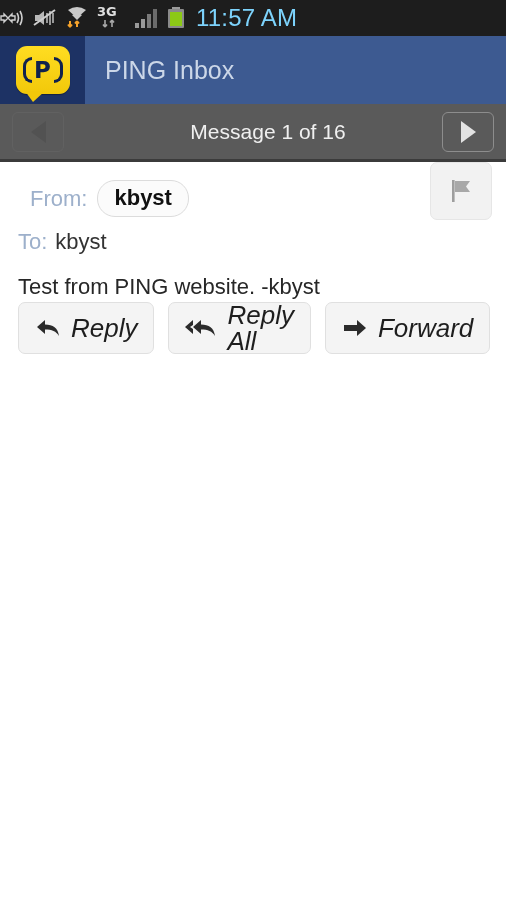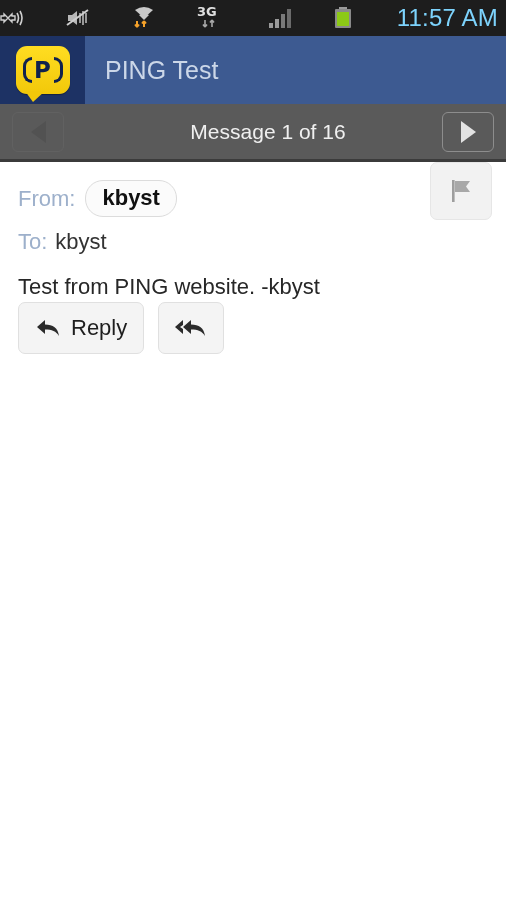--- a/index.html
+++ b/index.html
@@ -10,21 +10,21 @@
     font-family: "Liberation Sans", sans-serif;
     overflow: hidden;
   }
 
   
   .status-bar {
     height: 36px;
     background: #1d1d1d;
     display: flex;
     align-items: center;
-    justify-content: space-between;
+    justify-content: flex-start;
     padding-right: 8px;
     gap: 7px;
   }
   .status-icon { display: flex; align-items: center; }
   .status-time {
     color: #7dd3fc;
     font-size: 24px;
     letter-spacing: 0.2px;
     margin-left: 4px;
     line-height: 1;
@@ -160,21 +160,21 @@
     margin-left: 10px;
     padding: 6px 16px 7px 16px;
     background: #fbfbfb;
     border: 1px solid #dcdcdc;
     border-radius: 18px;
     color: #111111;
     font-size: 22px;
     font-weight: bold;
     line-height: 1;
   }
-  .row-from { margin-bottom: 10px; }
+  .row-from { margin-bottom: 10px; margin-left: 12px; }
   .row-sent .field-value { margin-left: 12px; }
 
   .flag-btn {
     position: absolute;
     top: 0px;
     right: 14px;
     width: 62px; height: 58px;
     background: #f2f2f2;
     border: 1px solid #e6e6e6;
     border-radius: 7px;
@@ -197,22 +197,23 @@
     border: 1px solid #e0e0e0;
     border-radius: 7px;
     height: 52px;
     padding: 0 16px;
     display: flex;
     align-items: center;
     gap: 10px;
   }
   .action-label {
     color: #1e1e1e;
-    font-size: 22px;
-    line-height: 1;
+    font-size: 26px;
+    line-height: 1;
+    font-style: italic;
   }
   .action-icon { display: flex; align-items: center; }
 </style>
 </head>
 <body>
 
 <div class="status-bar">
 
   <span class="status-icon">
     <svg width="26" height="20" viewBox="0 0 26 20">
@@ -269,21 +270,21 @@
 </div>
 
 <div class="app-header">
   <div class="logo-block">
     <div class="logo-bubble">
       <span class="logo-arc left"></span>
       <span class="logo-p">P</span>
       <span class="logo-arc right"></span>
     </div>
   </div>
-  <div class="app-title">PING Test</div>
+  <div class="app-title">PING Inbox</div>
 </div>
 
 <div class="nav-bar">
   <div class="nav-btn prev">
     <span class="tri-left"></span>
   </div>
   <div class="nav-title">Message 1 of 16</div>
   <div class="nav-btn next">
     <span class="tri-right"></span>
   </div>
@@ -322,17 +323,26 @@
       <span class="action-label">Reply</span>
     </div>
 
     <div class="action-btn">
       <span class="action-icon">
         <svg width="32" height="22" viewBox="0 0 32 22">
           <path d="M8 3 L0 10 L8 17 L8 12 L5 10 L8 8 Z" fill="#2b2b2b"></path>
           <path d="M16 3 L8 10 L16 17 L16 12.5 C23 12.5 27 14 30 19 C29 11 24 7.5 16 7.5 Z" fill="#2b2b2b"></path>
         </svg>
       </span>
+      <span class="action-label">Reply All</span>
     </div>
 
+    <div class="action-btn">
+      <span class="action-icon">
+        <svg width="26" height="22" viewBox="0 0 26 22">
+          <path d="M2 8 L15 8 L15 3 L24 11 L15 19 L15 14 L2 14 Z" fill="#2b2b2b"></path>
+        </svg>
+      </span>
+      <span class="action-label">Forward</span>
+    </div>
 
   </div>
 </div>
 
 </body></html>

